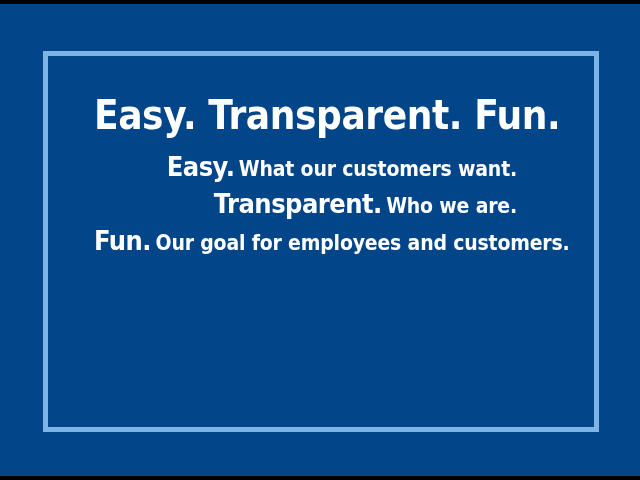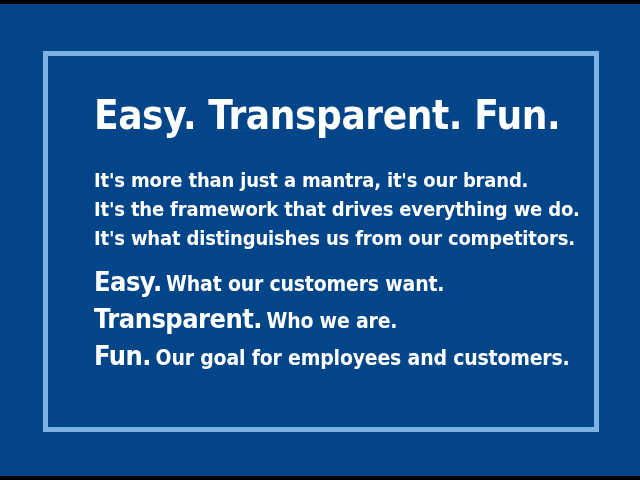--- a/index.html
+++ b/index.html
@@ -44,20 +44,21 @@
     border: 5px solid #7fb2e5;
     box-sizing: border-box;
     pointer-events: none;
   }
 
   #content {
     position: absolute;
     left: 94px;
     top: 92px;
     width: 470px;
+    text-align: right;
   }
 
   .headline {
     color: #ffffff;
     font-family: "DejaVu Sans", sans-serif;
     font-weight: bold;
     font-size: 41px;
     line-height: 46px;
     letter-spacing: -0.5px;
     transform: scaleX(0.88);
@@ -111,25 +112,20 @@
 <div id="slide">
 
   <div class="letterbox top"></div>
 
   <div id="frame"></div>
 
   <div id="content">
 
     <div class="headline">Easy. Transparent. Fun.</div>
 
-    <div class="para-block">
-      <div class="para-line">It's more than just a mantra, it's our brand.</div>
-      <div class="para-line">It's the framework that drives everything we do.</div>
-      <div class="para-line">It's what distinguishes us from our competitors.</div>
-    </div>
 
     <div class="values-block">
 
       <div class="value-line">
         <span class="value-lead">Easy.</span><span class="value-rest">What our customers want.</span>
       </div>
 
       <div class="value-line">
         <span class="value-lead">Transparent.</span><span class="value-rest">Who we are.</span>
       </div>

